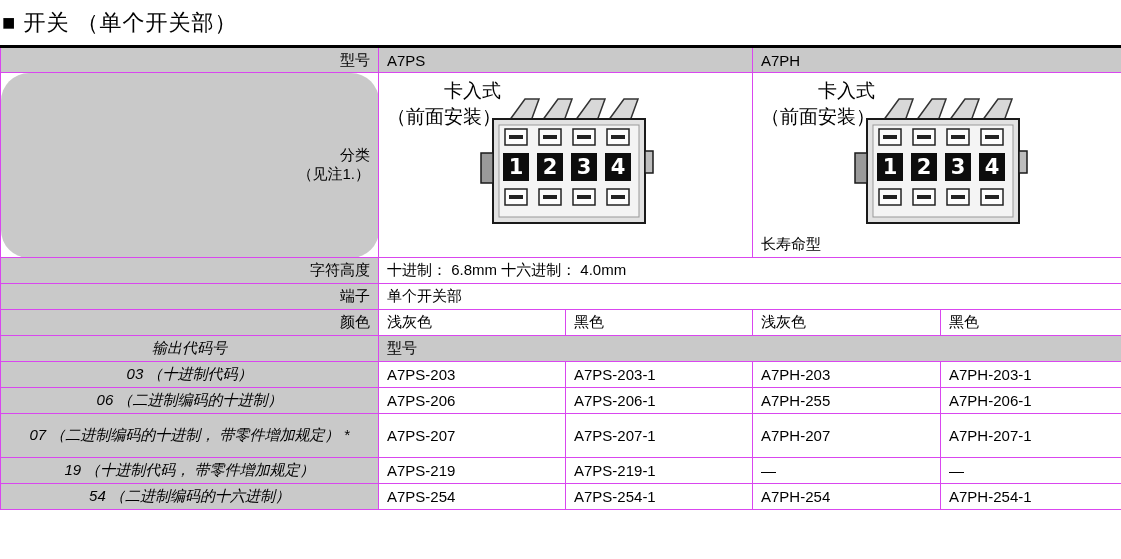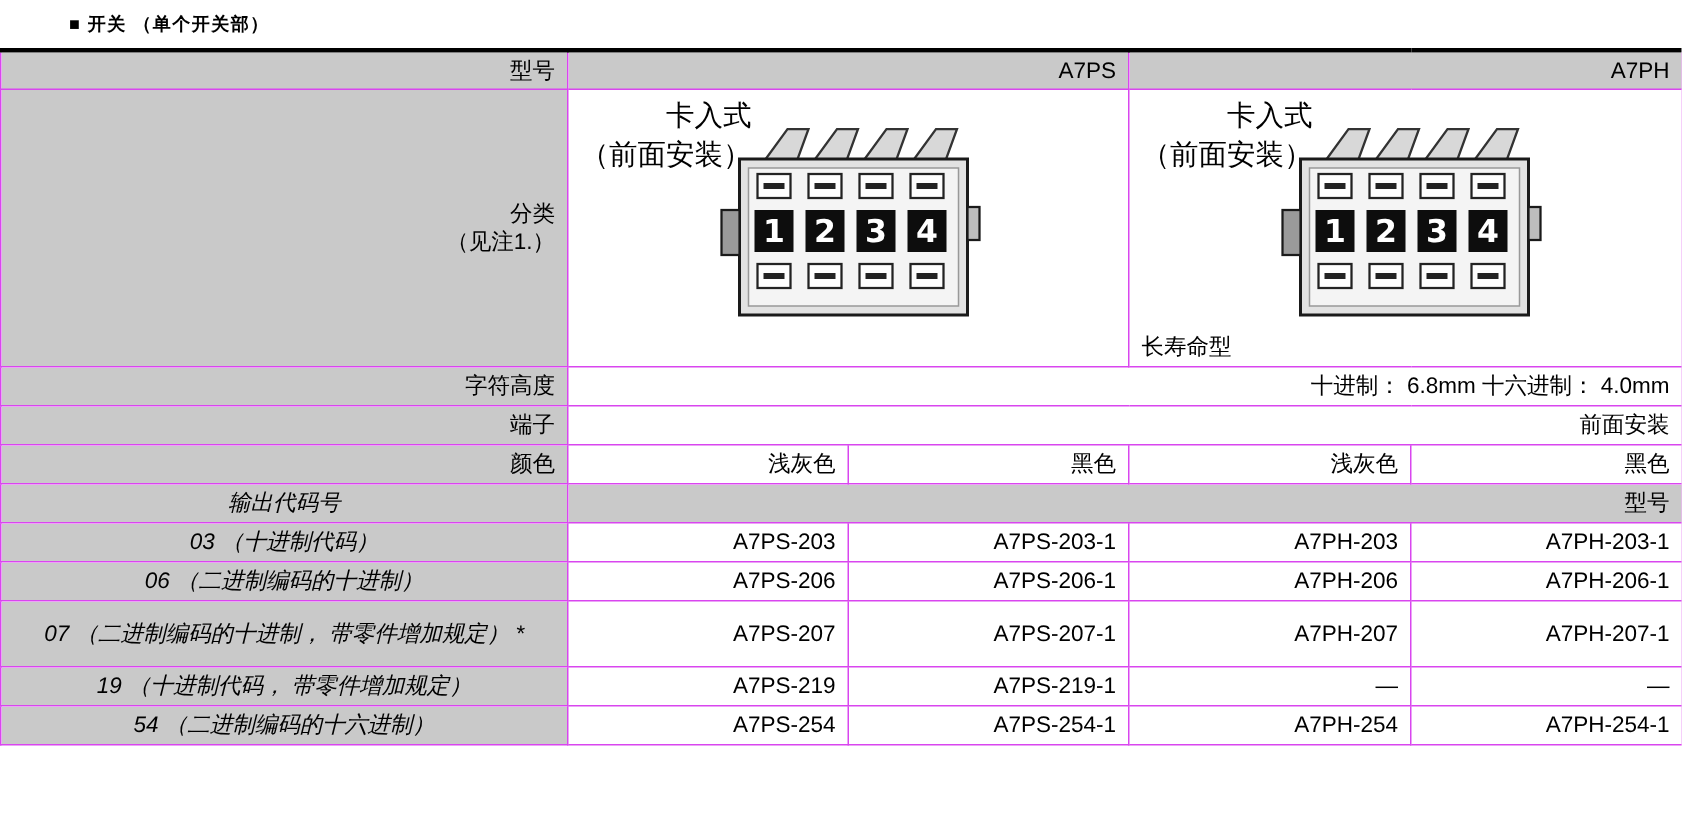--- a/index.html
+++ b/index.html
@@ -3,43 +3,42 @@
 <meta charset="utf-8">
 <style>
   * { box-sizing: border-box; }
   html, body { margin: 0; padding: 0; background: #ffffff; }
   .page {
     width: 1121px; height: 559px;
     font-family: "Liberation Sans", sans-serif;
     color: #000; overflow: hidden;
   }
   .title {
-    font-size: 12px; font-weight: bold;
+    font-size: 22px; font-weight: normal;
     padding: 8px 2px 7px 2px;
     letter-spacing: 1px;
-    margin-left: 44px;
   }
   table.spec {
     border-collapse: collapse; table-layout: fixed;
     width: 1121px;
     border: 1px solid #000;
     border-top: 3px solid #000;
   }
   .spec td {
     border: 1px solid #d946ef;
     font-size: 15px;
     padding: 1px 8px;
     vertical-align: middle;
     overflow: hidden;
   }
   .hdr { background: #c9c9c9; }
   .r { text-align: right; }
-  .c { text-align: right; }
+  .c { text-align: left; }
   .l { text-align: center; font-style: italic; }
-  .pre { white-space: pre-line; }
+  .pre { white-space: pre-line; border-radius: 28px; }
   tr.h26 td { height: 26px; }
   tr.h44 td { height: 44px; }
   tr.hmodel td { height: 26px; }
   td.cls-td { padding: 0; }
   .cls-wrap { position: relative; width: 100%; height: 184px; }
   .cls-mount { position: absolute; top: 5px; left: 8px; white-space: pre-line; font-size: 19px; line-height: 1.35; text-align: right; }
   .cls-note  { position: absolute; bottom: 3px; left: 8px; font-size: 15px; }
   .switch-svg { position: absolute; left: 90px; top: 20px; }
 </style>
 </head>
@@ -167,21 +166,21 @@
       </td>
     </tr>
 
     <tr class="h26">
       <td class="hdr r">字符高度</td>
       <td class="c" colspan="4">十进制： 6.8mm 十六进制： 4.0mm</td>
     </tr>
 
     <tr class="h26">
       <td class="hdr r">端子</td>
-      <td class="c" colspan="4">前面安装</td>
+      <td class="c" colspan="4">单个开关部</td>
     </tr>
 
     <tr class="h26">
       <td class="hdr r">颜色</td>
       <td class="c">浅灰色</td>
       <td class="c">黑色</td>
       <td class="c">浅灰色</td>
       <td class="c">黑色</td>
     </tr>
 
@@ -194,21 +193,21 @@
       <td class="hdr l">03 （十进制代码）</td>
       <td class="c">A7PS-203</td>
       <td class="c">A7PS-203-1</td>
       <td class="c">A7PH-203</td>
       <td class="c">A7PH-203-1</td>
     </tr>
     <tr class="h26">
       <td class="hdr l">06 （二进制编码的十进制）</td>
       <td class="c">A7PS-206</td>
       <td class="c">A7PS-206-1</td>
-      <td class="c">A7PH-206</td>
+      <td class="c">A7PH-255</td>
       <td class="c">A7PH-206-1</td>
     </tr>
     <tr class="h44">
       <td class="hdr l">07 （二进制编码的十进制， 带零件增加规定） *</td>
       <td class="c">A7PS-207</td>
       <td class="c">A7PS-207-1</td>
       <td class="c">A7PH-207</td>
       <td class="c">A7PH-207-1</td>
     </tr>
     <tr class="h26">

